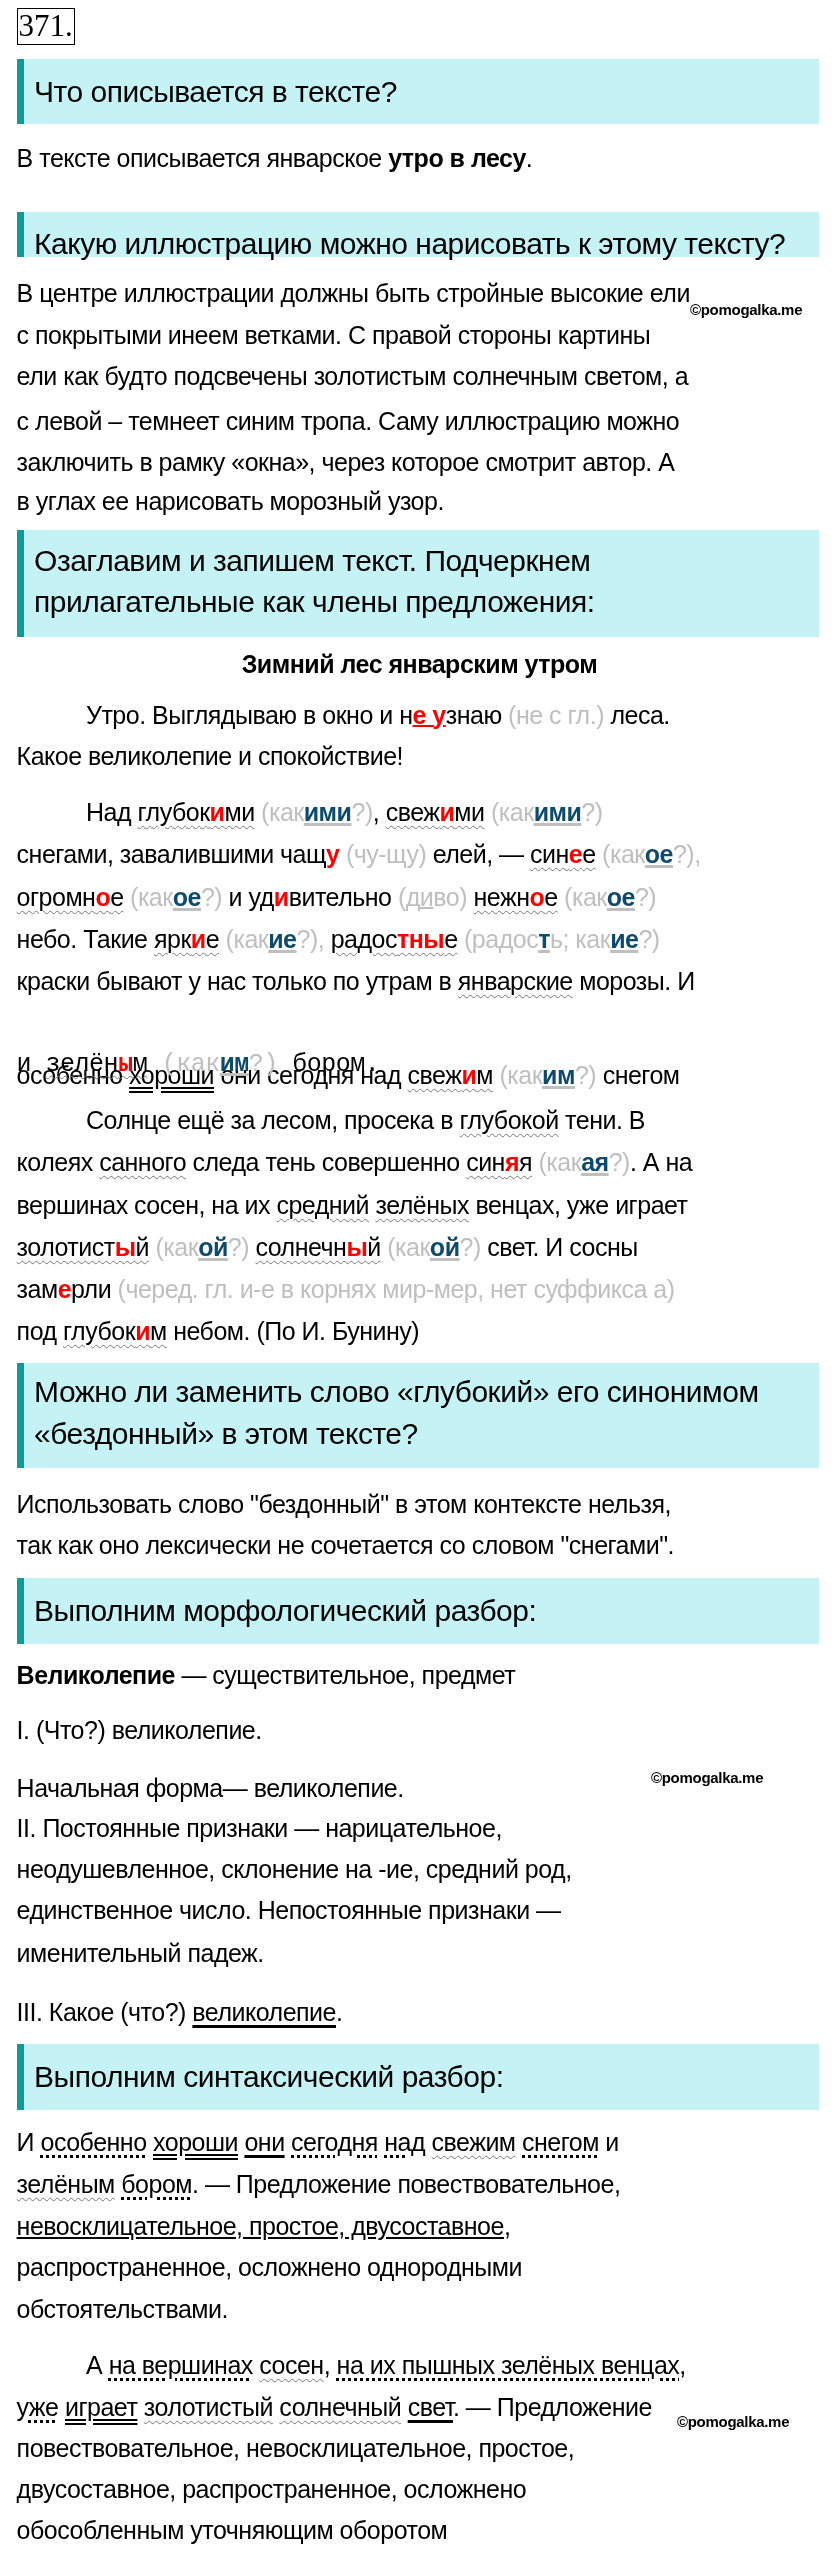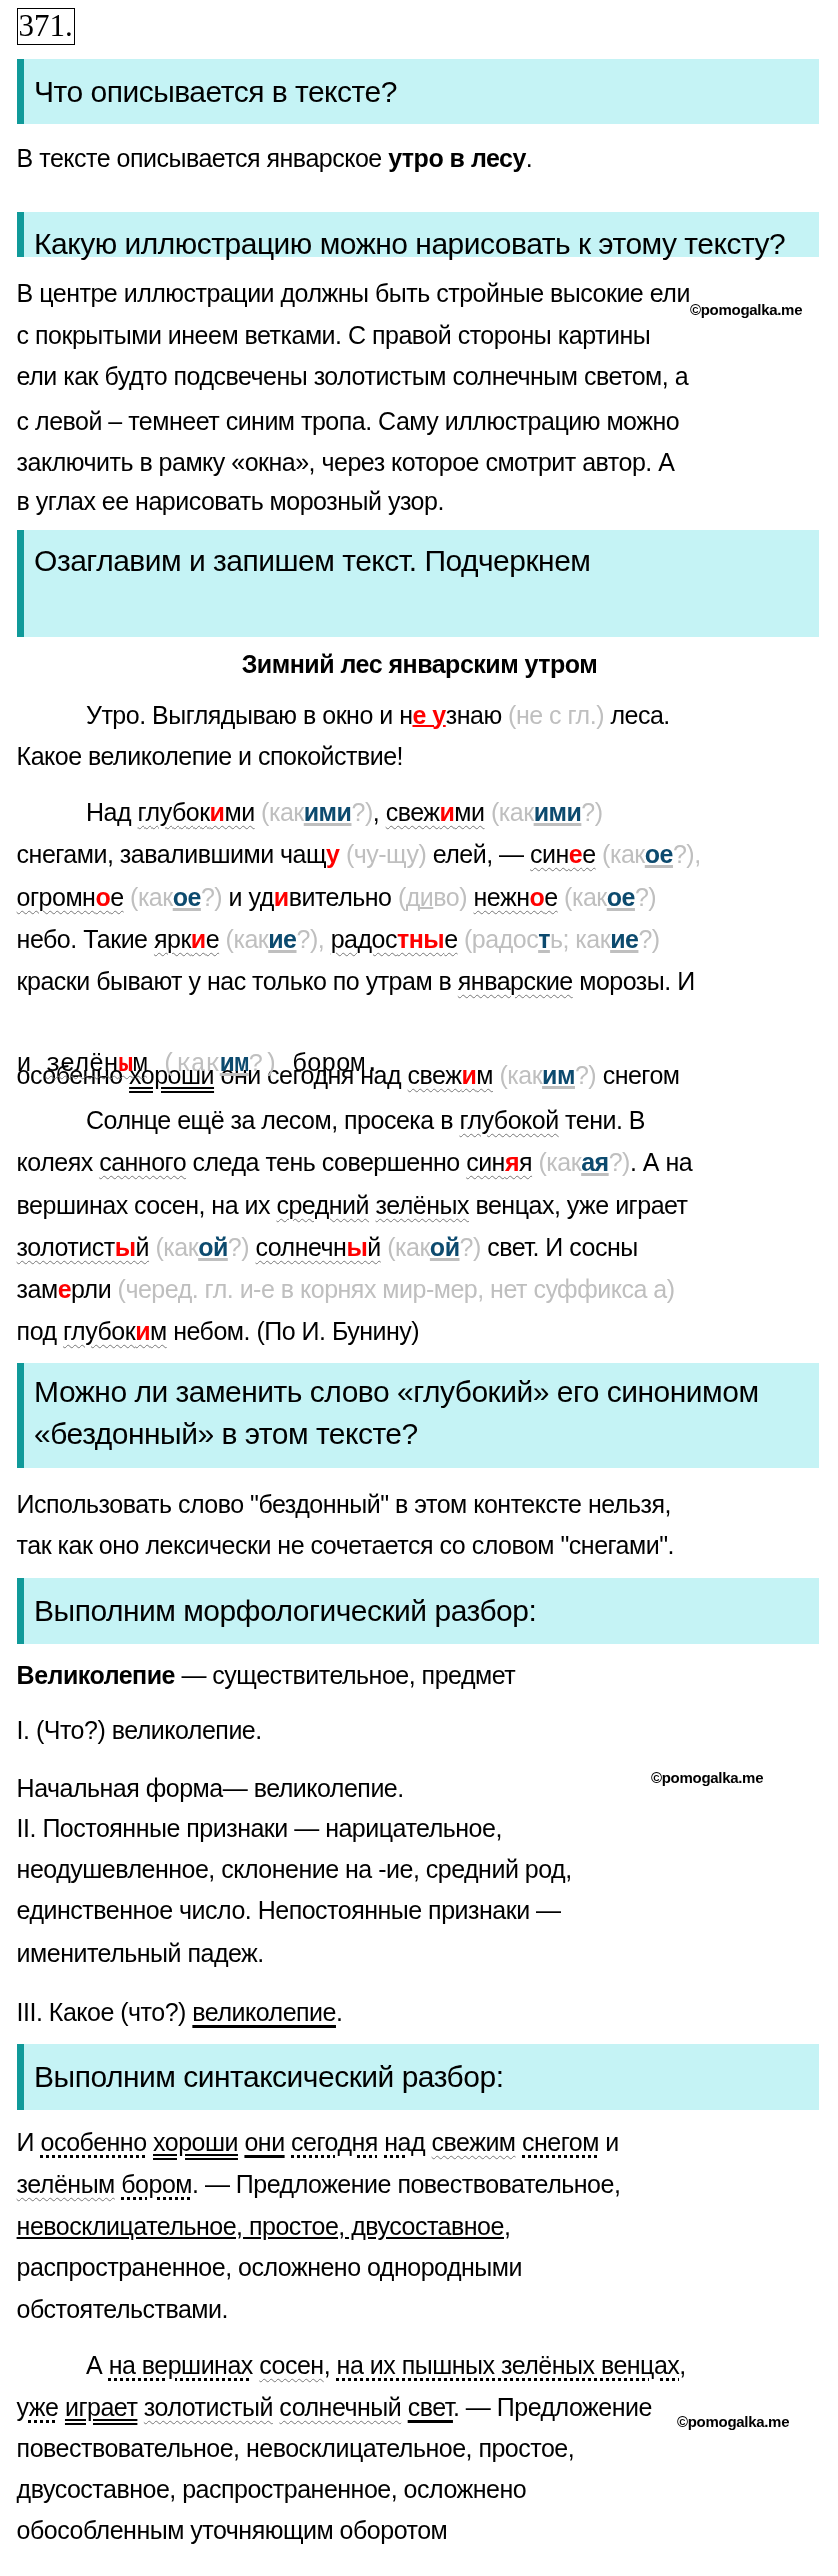--- a/index.html
+++ b/index.html
@@ -47,20 +47,21 @@
   <div class="line l0" style="top:320px;">с покрытыми инеем ветками. С правой стороны картины</div>
   <div class="line l0" style="top:361px;">ели как будто подсвечены золотистым солнечным светом, а</div>
   <div class="line l0" style="top:406px;">с левой – темнеет синим тропа. Саму иллюстрацию можно</div>
   <div class="line l0" style="top:447px;">заключить в рамку «окна», через которое смотрит автор.  А</div>
   <div class="line l0" style="top:486px;">в углах ее нарисовать морозный узор.</div>
 </div>
 <div class="wm" style="left:690px;top:301px;">©pomogalka.me</div>
 
 <div class="bar" style="top:530px;height:107px;">
   <span class="ln" style="top:14px;">Озаглавим и запишем текст. Подчеркнем</span>
+  <span class="ln" style="top:55px;">прилагательные как члены предложения:</span>
 </div>
 <div class="line center b" style="top:649px;">Зимний лес январским утром</div>
 
 <div>
   <div class="line ind" style="top:700px;">
     <span>Утро. Выглядываю в окно и н</span><span class="redu">е у</span><span>знаю</span><span class="hint"> (не с гл.) </span><span>леса.</span>
   </div>
   <div class="line l0" style="top:741px;">Какое великолепие и спокойствие!</div>
 </div>
 

